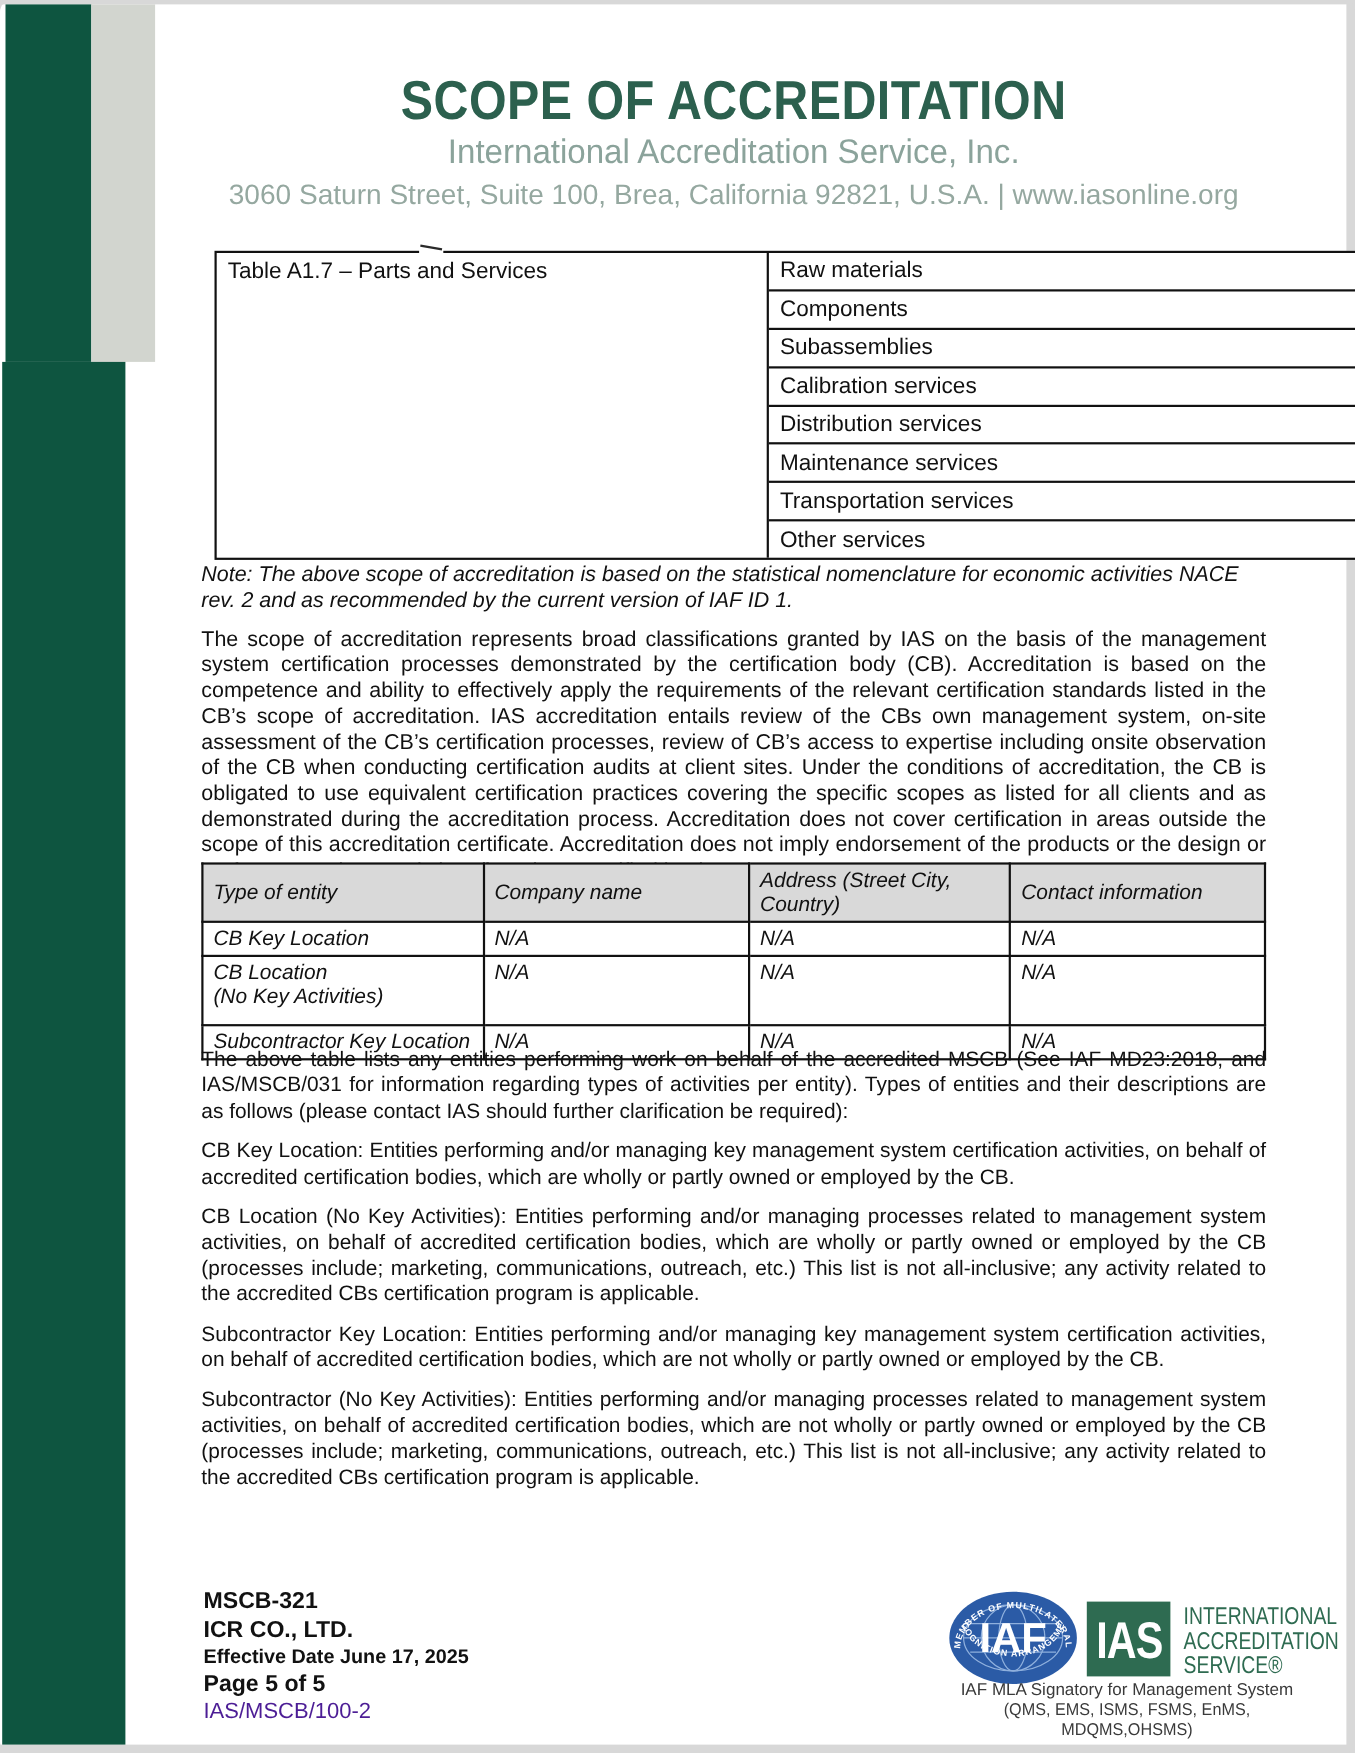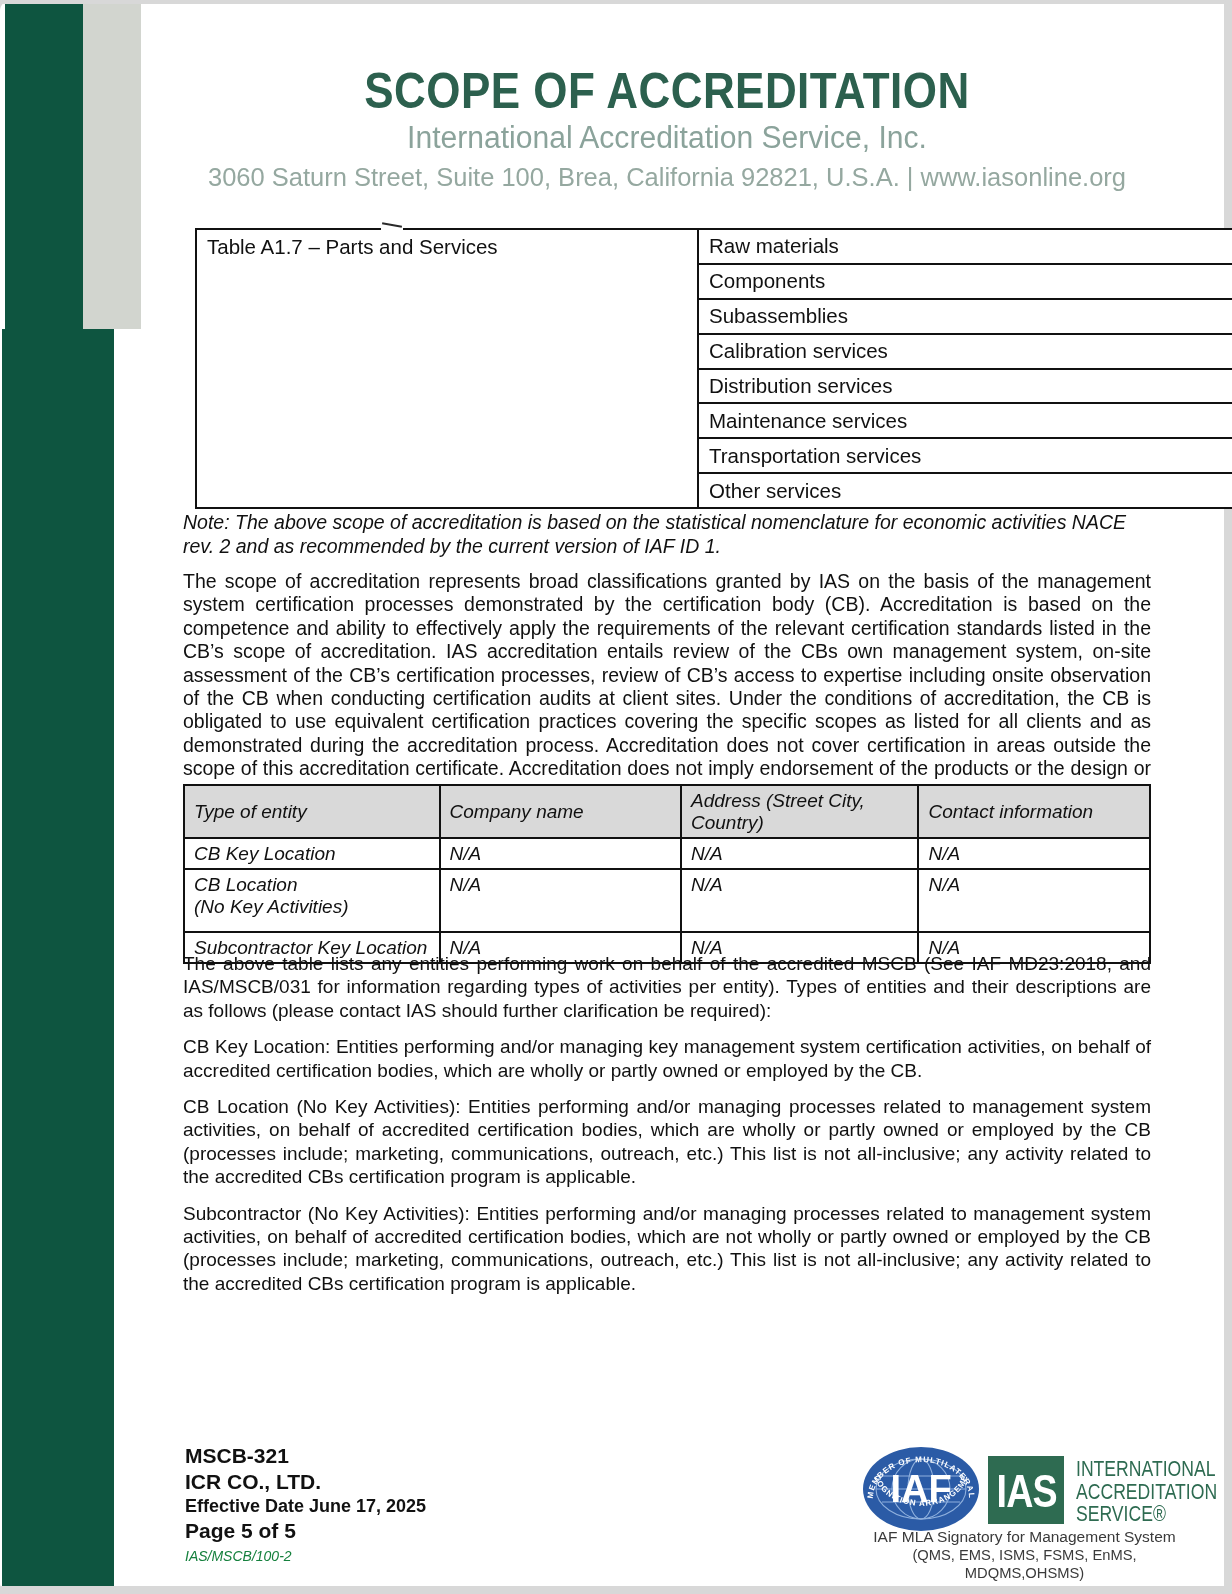--- a/index.html
+++ b/index.html
@@ -49,21 +49,21 @@
   .row-short td { height:27px; }
 
   
   .desc-block { position:absolute; left:183px; top:952px; width:968px; }
   .desc-block p { font-size:19px; line-height:23.4px; text-align:justify; margin-bottom:13px; }
 
   
   .footer-block { position:absolute; left:185px; top:1443px; }
   .footer-code, .footer-company, .footer-page { font-size:21px; font-weight:bold; line-height:26px; }
   .footer-date { font-size:18px; font-weight:bold; line-height:23px; }
-  .footer-ref { font-size:14px; font-style:italic; color:#15803d; line-height:24px; }
+  .footer-ref { font-size:20px; color:#4c1d95; line-height:24px; }
 
   
   .iaf-logo { position:absolute; left:860px; top:1444px; }
   .ias-logo-box { position:absolute; left:988px; top:1456px; width:76px; height:68px;
                   background:var(--ias-green,#2e6b51); display:flex; align-items:center; justify-content:flex-end; }
   .ias-logo-box span { color:#fff; font-size:47px; font-weight:bold; transform:scaleX(.8); letter-spacing:-1px; }
   .ias-name { position:absolute; left:1076px; top:1458px; color:var(--ias-green,#2e6b51);
               font-size:22px; line-height:22.5px; transform:scaleX(.8); transform-origin:left top; white-space:nowrap; }
   .mla-caption { position:absolute; left:852px; top:1528px; width:345px; text-align:center; color:#3a3a3a; }
   .mla-line1 { font-size:15.5px; line-height:18px; }
@@ -134,20 +134,21 @@
       <td>N/A</td>
       <td>N/A</td>
     </tr>
   </tbody>
     </table>
 
   <div class="desc-block">
     <p>The above table lists any entities performing work on behalf of the accredited MSCB (See IAF MD23:2018, and IAS/MSCB/031 for information regarding types of activities per entity). Types of entities and their descriptions are as follows (please contact IAS should further clarification be required):</p>
     <p>CB Key Location: Entities performing and/or managing key management system certification activities, on behalf of accredited certification bodies, which are wholly or partly owned or employed by the CB.</p>
     <p>CB Location (No Key Activities): Entities performing and/or managing processes related to management system activities, on behalf of accredited certification bodies, which are wholly or partly owned or employed by the CB (processes include; marketing, communications, outreach, etc.) This list is not all-inclusive; any activity related to the accredited CBs certification program is applicable.</p>
+    <p>Subcontractor Key Location: Entities performing and/or managing key management system certification activities, on behalf of accredited certification bodies, which are not wholly or partly owned or employed by the CB.</p>
     <p>Subcontractor (No Key Activities): Entities performing and/or managing processes related to management system activities, on behalf of accredited certification bodies, which are not wholly or partly owned or employed by the CB (processes include; marketing, communications, outreach, etc.) This list is not all-inclusive; any activity related to the accredited CBs certification program is applicable.</p>
   </div>
 
   <div class="footer-block">
     <div class="footer-code">MSCB-321</div>
     <div class="footer-company">ICR CO., LTD.</div>
     <div class="footer-date">Effective Date June 17, 2025</div>
     <div class="footer-page">Page 5 of 5</div>
     <div class="footer-ref">IAS/MSCB/100-2</div>
   </div>

